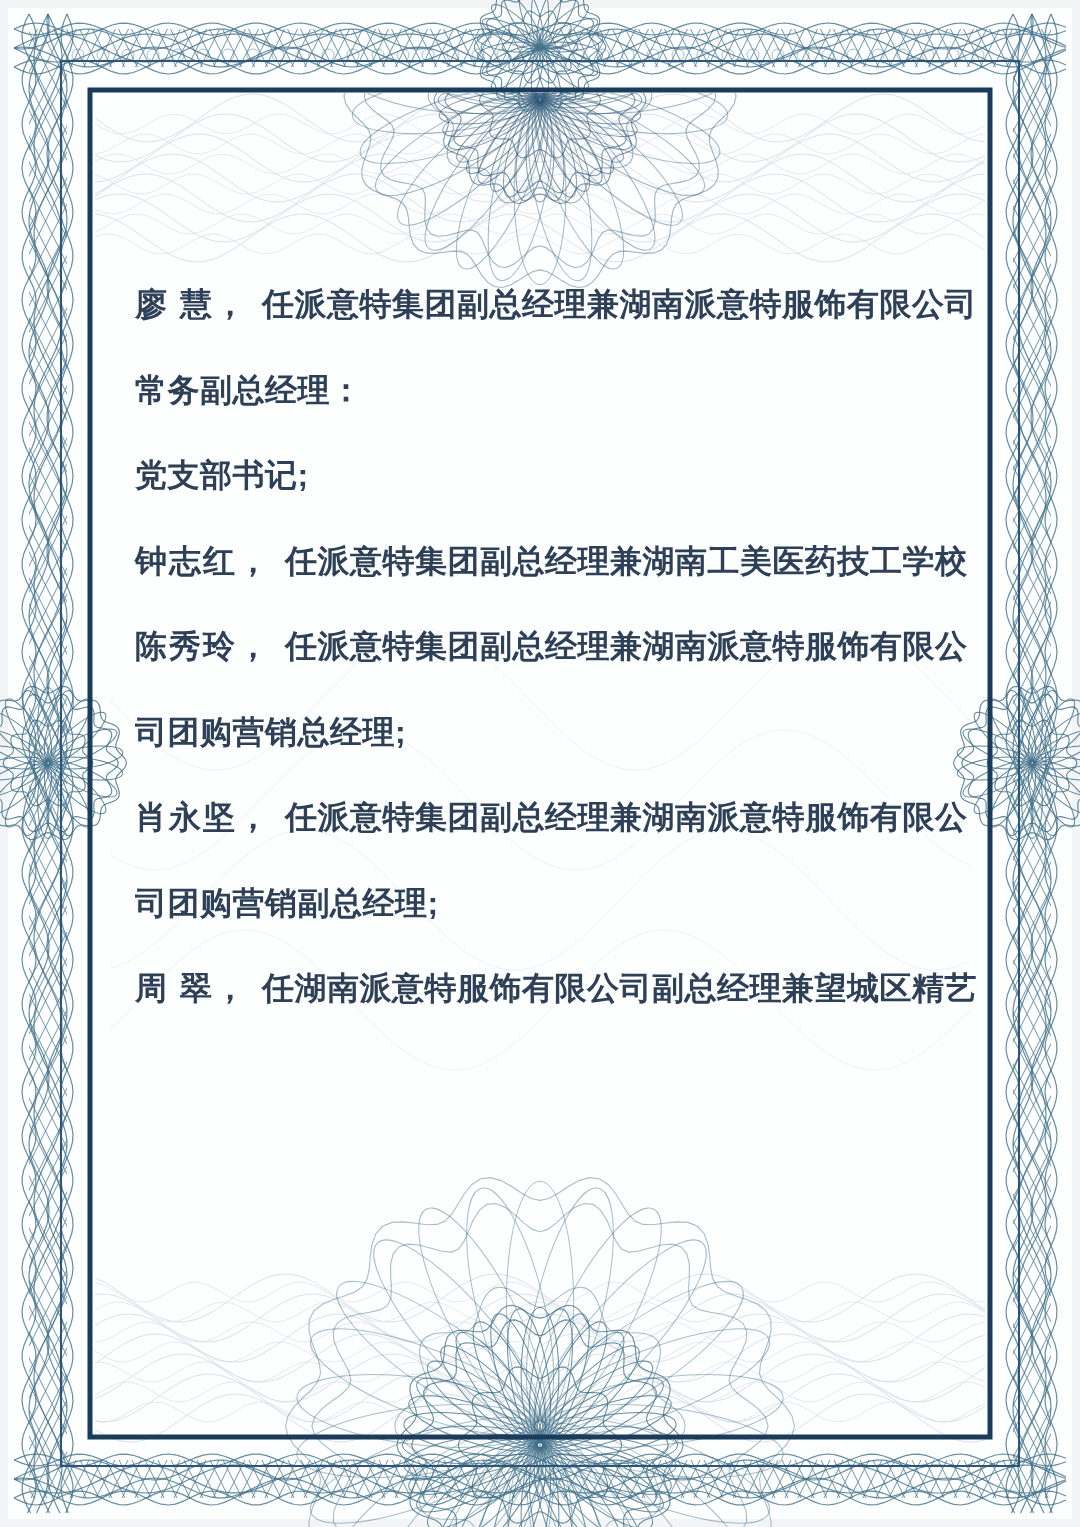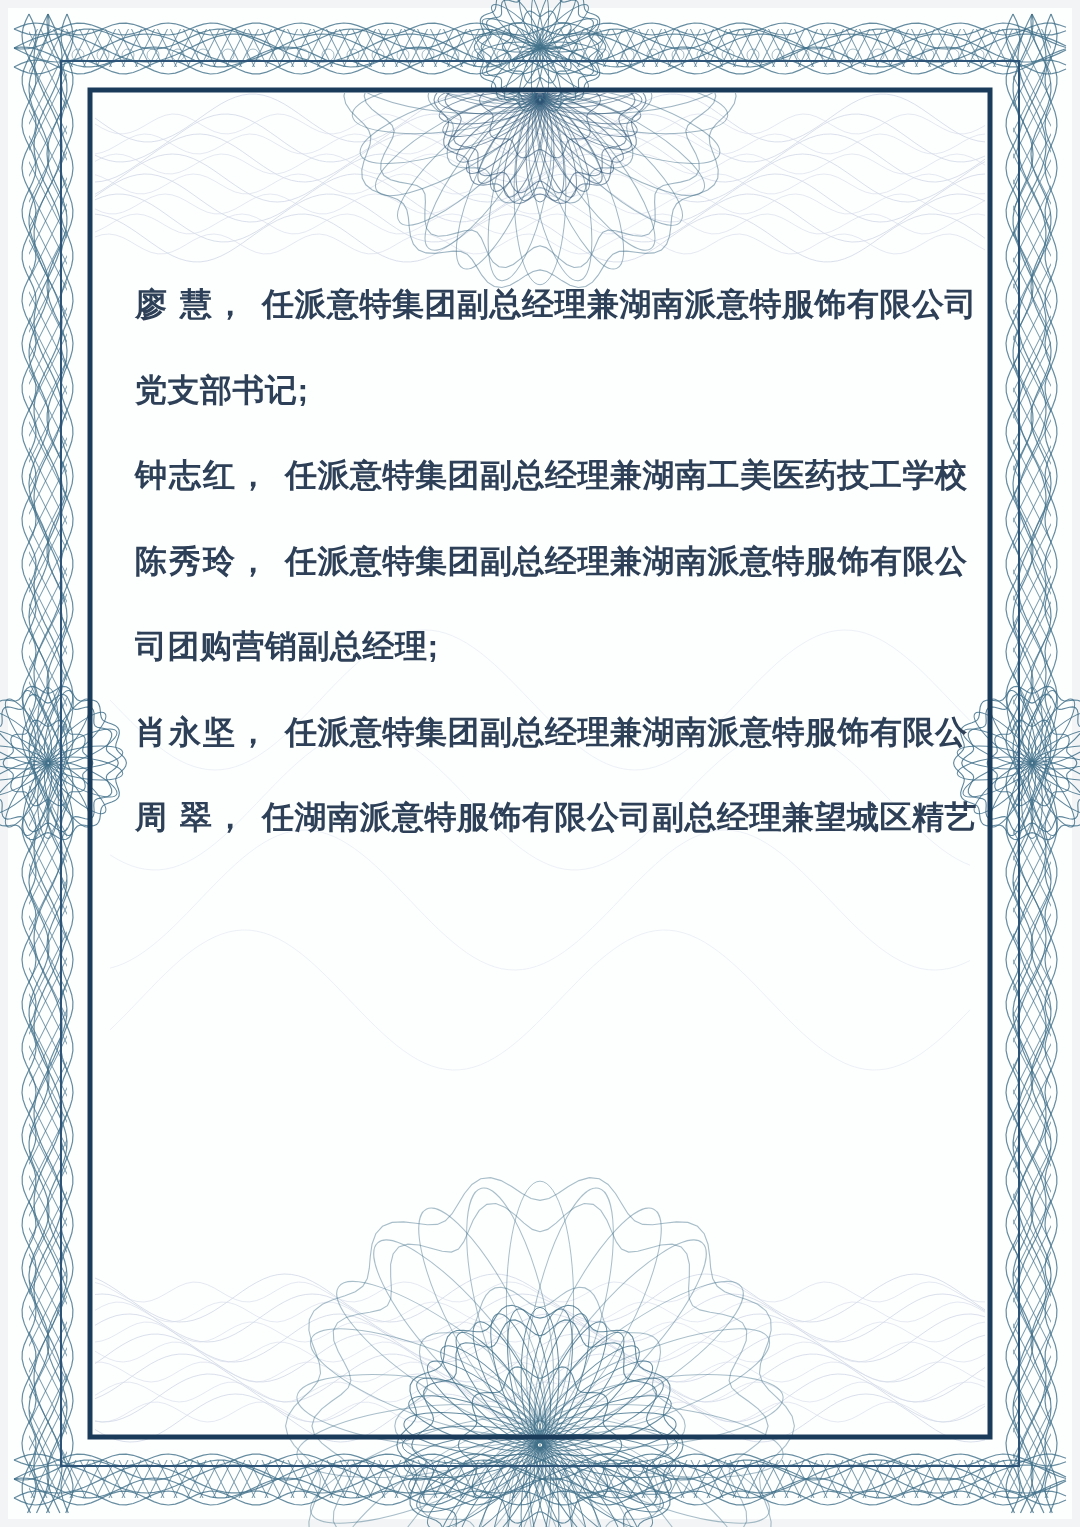--- a/index.html
+++ b/index.html
@@ -393,26 +393,28 @@
         </g>
       </g>
 
     <rect id="thin-frame" x="61" y="61" width="958" height="1405" fill="none" stroke-width="2" stroke="#2e5577"></rect>
     <rect id="thick-frame" x="90" y="90" width="900" height="1347" fill="none" stroke-width="5" stroke="#1b3b5b"></rect>
   </svg>
 
   <div class="text-block" style="color: rgb(45, 64, 87);">
 
     <div class="line"><span class="name">廖 慧，</span><span>任派意特集团副总经理兼湖南派意特服饰有限公司</span></div>
+    <div class="line">常务副总经理：</div>
 
     <div class="line">党支部书记;</div>
     <div class="line"><span class="name">钟志红，</span><span>任派意特集团副总经理兼湖南工美医药技工学校</span></div>
 
     <div class="line"><span class="name">陈秀玲，</span><span>任派意特集团副总经理兼湖南派意特服饰有限公</span></div>
-
+    <div class="line">司团购营销总经理;</div>
+
+    <div class="line"><span class="name">肖永坚，</span><span>任派意特集团副总经理兼湖南派意特服饰有限公</span></div>
     <div class="line">司团购营销副总经理;</div>
-    <div class="line"><span class="name">肖永坚，</span><span>任派意特集团副总经理兼湖南派意特服饰有限公</span></div>
 
 
     <div class="line"><span class="name">周 翠，</span><span>任湖南派意特服饰有限公司副总经理兼望城区精艺</span></div>
 
   </div>
 </div>
 
 </body></html>

